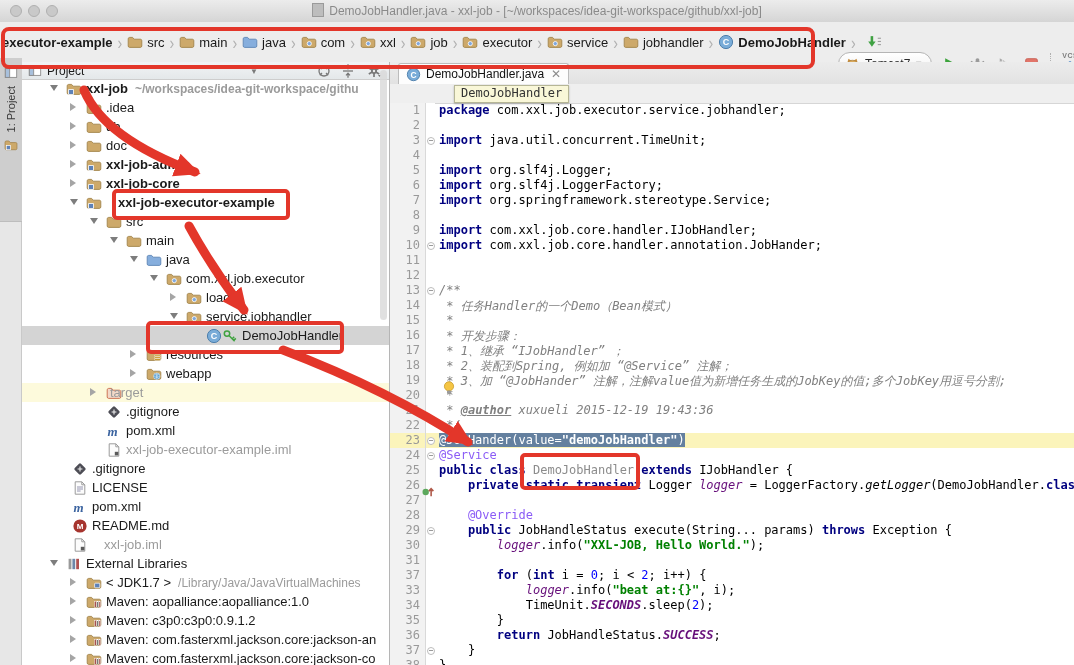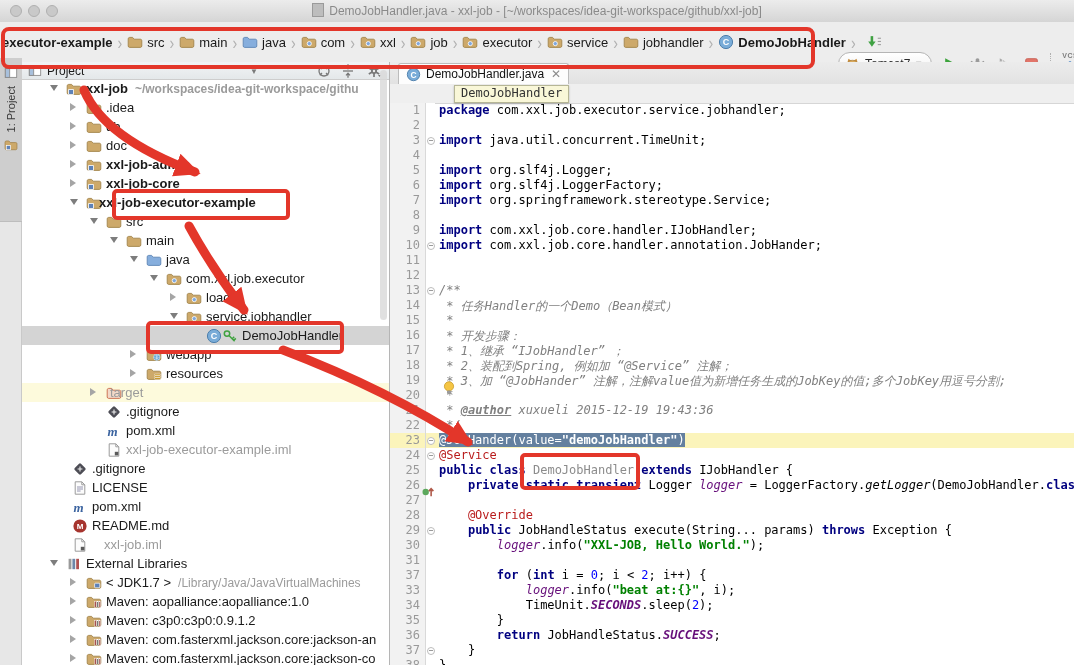--- a/index.html
+++ b/index.html
@@ -75,21 +75,21 @@
   .fold{flex:none;width:9px;background:#fff;position:relative;}
   .fold .fm{position:absolute;left:1px;top:4px;width:6px;height:6px;border:1px solid #bdbdbd;border-radius:50%;background:#fff;}
   .fold .fm::after{content:"";position:absolute;left:1px;top:2.4px;width:4px;height:1px;background:#9a9a9a;}
   .ct{flex:1;padding-left:4px;overflow:hidden;}
   .crow.caret .gnum,.crow.caret .fold,.crow.caret .ct{background:#fbf4bb;}
   .k{color:#000080;font-weight:bold;}
   .p{color:#000;}
   .s{color:#008000;font-weight:bold;}
   .c{color:#808080;font-style:italic;}
   .ct2{color:#808080;font-style:italic;font-weight:bold;text-decoration:underline;}
-  .a{color:#b91c1c;}
+  .a{color:#8b5cf6;}
   .nm{color:#0000ff;}
   .f{color:#660e7a;font-style:italic;}
   .sf{color:#660e7a;font-style:italic;font-weight:bold;}
   .g{color:#8c8c8c;}
   .m{font-style:italic;}
   .sl{background:#64809f;color:#fff;}
   .slb{background:#64809f;color:#fff;font-weight:bold;}
   #bulb{position:absolute;left:52px;top:318px;width:14px;height:16px;}
   #override-ic{position:absolute;left:31px;top:422px;width:15px;height:14px;}
   
@@ -355,21 +355,21 @@
               <rect x="2.6" y="8.6" width="4.8" height="4.8" fill="#5e82b8" stroke="#ffffff" stroke-width="0.8"></rect>
             </svg></span>
           <span class="lb b" style="left:84px">xxl-job-core</span>
         </div>
         <div class="trow">
           <span class="arr open" style="left:48px"></span>
           <span class="ic" style="left:64px"><svg viewBox="0 0 16 16">
               <path d="M1.2 4.8 C1.2 4 1.8 3.4 2.6 3.4 H5.6 L7.2 5.2 H13.4 C14.2 5.2 14.8 5.8 14.8 6.6 V12 C14.8 12.8 14.2 13.4 13.4 13.4 H2.6 C1.8 13.4 1.2 12.8 1.2 12 Z" fill="#cda96a" stroke="#a3854c" stroke-width="0.9"></path>
               <rect x="2.6" y="8.6" width="4.8" height="4.8" fill="#5e82b8" stroke="#ffffff" stroke-width="0.8"></rect>
             </svg></span>
-          <span class="lb b" style="left:77px">xxl-job-executor-example</span>
+          <span class="lb b" style="left:96px">xxl-job-executor-example</span>
         </div>
         <div class="trow">
           <span class="arr open" style="left:68px"></span>
           <span class="ic" style="left:84px"><svg viewBox="0 0 16 16">
               <path d="M1.2 4.8 C1.2 4 1.8 3.4 2.6 3.4 H5.6 L7.2 5.2 H13.4 C14.2 5.2 14.8 5.8 14.8 6.6 V12 C14.8 12.8 14.2 13.4 13.4 13.4 H2.6 C1.8 13.4 1.2 12.8 1.2 12 Z" fill="#cda96a" stroke="#a3854c" stroke-width="0.9"></path>
             </svg></span>
           <span class="lb" style="left:104px">src</span>
         </div>
         <div class="trow">
           <span class="arr open" style="left:88px"></span>
@@ -419,36 +419,36 @@
                 <circle cx="5" cy="5.6" r="2.7"></circle>
                 <path d="M7.2 7.8 L12.6 13.2 M10.2 10.8 L12.2 8.8 M11.8 12.4 L13.8 10.4"></path>
               </g>
             </svg></span>
           <span class="lb" style="left:220px">DemoJobHandler</span>
         </div>
         <div class="trow">
           <span class="arr closed" style="left:108px"></span>
           <span class="ic" style="left:124px"><svg viewBox="0 0 16 16">
               <path d="M1.2 4.8 C1.2 4 1.8 3.4 2.6 3.4 H5.6 L7.2 5.2 H13.4 C14.2 5.2 14.8 5.8 14.8 6.6 V12 C14.8 12.8 14.2 13.4 13.4 13.4 H2.6 C1.8 13.4 1.2 12.8 1.2 12 Z" fill="#cda96a" stroke="#a3854c" stroke-width="0.9"></path>
-              <circle cx="10.8" cy="10.2" r="3.2" fill="#3e8fc9" stroke="#ffffff" stroke-width="0.5"></circle>
-              <path d="M7.6 10.2 H14 M10.8 7 V13.4 M8.6 8 C10 9.3 11.6 9.3 13 8 M8.6 12.4 C10 11.1 11.6 11.1 13 12.4" stroke="#fff" stroke-width="0.55" fill="none"></path>
-            </svg></span>
-          <span class="lb" style="left:144px">webapp</span>
-        </div>
-        <div class="trow">
-          <span class="arr closed" style="left:108px"></span>
-          <span class="ic" style="left:124px"><svg viewBox="0 0 16 16">
-              <path d="M1.2 4.8 C1.2 4 1.8 3.4 2.6 3.4 H5.6 L7.2 5.2 H13.4 C14.2 5.2 14.8 5.8 14.8 6.6 V12 C14.8 12.8 14.2 13.4 13.4 13.4 H2.6 C1.8 13.4 1.2 12.8 1.2 12 Z" fill="#cda96a" stroke="#a3854c" stroke-width="0.9"></path>
               <g fill="#c9992e" stroke="#ffffff" stroke-width="0.4">
                 <rect x="8.8" y="8" width="5.4" height="1.5"></rect>
                 <rect x="8.8" y="9.9" width="5.4" height="1.5"></rect>
                 <rect x="8.8" y="11.8" width="5.4" height="1.5"></rect>
               </g>
             </svg></span>
           <span class="lb" style="left:144px">resources</span>
+        </div>
+        <div class="trow">
+          <span class="arr closed" style="left:108px"></span>
+          <span class="ic" style="left:124px"><svg viewBox="0 0 16 16">
+              <path d="M1.2 4.8 C1.2 4 1.8 3.4 2.6 3.4 H5.6 L7.2 5.2 H13.4 C14.2 5.2 14.8 5.8 14.8 6.6 V12 C14.8 12.8 14.2 13.4 13.4 13.4 H2.6 C1.8 13.4 1.2 12.8 1.2 12 Z" fill="#cda96a" stroke="#a3854c" stroke-width="0.9"></path>
+              <circle cx="10.8" cy="10.2" r="3.2" fill="#3e8fc9" stroke="#ffffff" stroke-width="0.5"></circle>
+              <path d="M7.6 10.2 H14 M10.8 7 V13.4 M8.6 8 C10 9.3 11.6 9.3 13 8 M8.6 12.4 C10 11.1 11.6 11.1 13 12.4" stroke="#fff" stroke-width="0.55" fill="none"></path>
+            </svg></span>
+          <span class="lb" style="left:144px">webapp</span>
         </div>
         <div class="trow hl">
           <span class="arr closed" style="left:68px"></span>
           <span class="ic" style="left:84px"><svg viewBox="0 0 16 16">
               <path d="M1.2 4.8 C1.2 4 1.8 3.4 2.6 3.4 H5.6 L7.2 5.2 H13.4 C14.2 5.2 14.8 5.8 14.8 6.6 V12 C14.8 12.8 14.2 13.4 13.4 13.4 H2.6 C1.8 13.4 1.2 12.8 1.2 12 Z" fill="#f2d8c8" stroke="#c96a4a" stroke-width="0.9"></path>
             </svg></span>
           <span class="lb gray" style="left:88px">target</span>
         </div>
         <div class="trow">
           <span class="ic" style="left:84px"><svg viewBox="0 0 16 16">

